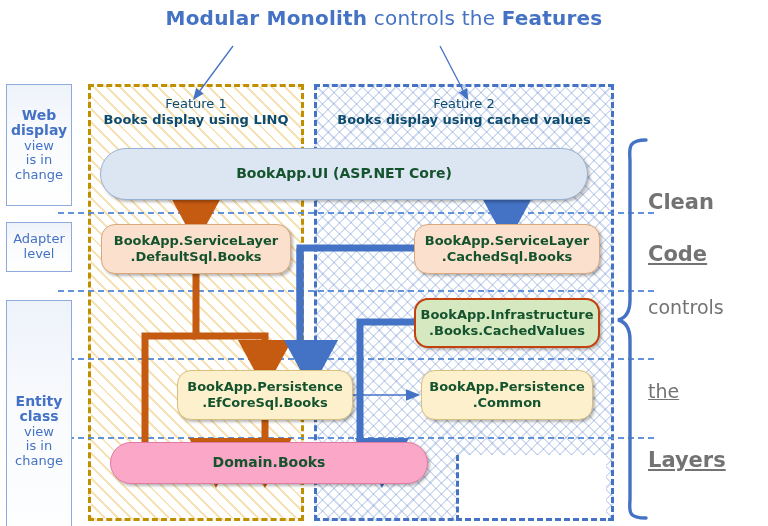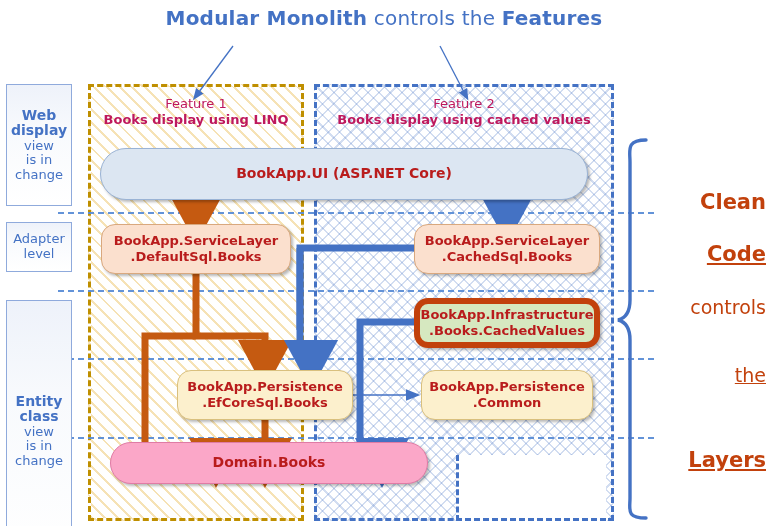--- a/index.html
+++ b/index.html
@@ -52,84 +52,84 @@
   }
   
   #feat2-notch{
     position:absolute;left:456px;top:455px;width:150px;height:66px;background:#ffffff;
     border-left:3px dashed #4472c4;border-bottom:3px dashed #4472c4;box-sizing:border-box;
   }
   
   #gap-white{position:absolute;left:305px;top:140px;width:9px;height:175px;background:#fff;}
 
   .feat-label{
-    position:absolute;text-align:center;color:#be185d;font-size:13px;line-height:1.25;
+    position:absolute;text-align:center;color:#0c4a6e;font-size:13px;line-height:1.25;
   }
   .feat-label .l1{font-weight:normal;}
   .feat-label .l2{font-weight:bold;}
   #feat1-label{left:92px;top:96px;width:208px;}
   #feat2-label{left:318px;top:96px;width:292px;}
 
   
   .divider{
     position:absolute;height:0;border-top:2px dashed #5b8ed6;opacity:.95;
   }
 
   
   .node{
     position:absolute;box-sizing:border-box;
     display:flex;flex-direction:column;align-items:center;justify-content:center;
-    text-align:center;color:#b91c1c;font-weight:bold;font-size:13px;line-height:1.22;
+    text-align:center;color:#14532d;font-weight:bold;font-size:13px;line-height:1.22;
     box-shadow:2px 2px 3px rgba(0,0,0,.28);
   }
   .node .ln{display:block;white-space:nowrap;}
 
   #node-ui{
     left:100px;top:148px;width:488px;height:52px;border-radius:26px;
     background:#dce6f2;border:1px solid #9ab3d5;font-size:14px;
   }
   #node-defaultsql{
     left:101px;top:224px;width:190px;height:50px;border-radius:14px;
     background:#fbe0ce;border:1px solid #d9a87e;
   }
   #node-cachedsql{
     left:414px;top:224px;width:186px;height:50px;border-radius:14px;
     background:#fbe0ce;border:1px solid #d9a87e;
   }
   #node-infrastructure{
     left:414px;top:298px;width:186px;height:50px;border-radius:14px;
-    background:#d6e8c0;border:6px solid #c2410c;
+    background:#d6e8c0;border:2px solid #c2410c;
   }
   #node-efcoresql{
     left:177px;top:370px;width:176px;height:50px;border-radius:14px;
     background:#fcf0cd;border:1px solid #d9c07e;
   }
   #node-common{
     left:421px;top:370px;width:172px;height:50px;border-radius:14px;
     background:#fcf0cd;border:1px solid #d9c07e;
   }
   #node-domain{
     left:110px;top:442px;width:318px;height:42px;border-radius:21px;
     background:#fba7c8;border:1px solid #e07ba5;font-size:14px;
   }
 
   
   #wires{position:absolute;left:0;top:0;width:768px;height:526px;pointer-events:none;}
 
   
   .brace-word{
-    position:absolute;left:648px;width:118px;text-align:right;color:#c2410c;
+    position:absolute;left:648px;width:118px;text-align:left;color:#737373;
     font-size:21px;white-space:nowrap;
   }
   .brace-word.b{font-weight:bold;}
   .brace-word.n{font-weight:normal;font-size:19px;}
   #bw-clean{top:190px;}
   #bw-code{top:242px;text-decoration:underline;}
   #bw-controls{top:296px;}
-  #bw-the{top:364px;text-decoration:underline;}
+  #bw-the{top:380px;text-decoration:underline;}
   #bw-layers{top:448px;text-decoration:underline;}
 </style>
 </head>
 <body>
 
 <div id="stage">
 
   <div class="title">
     <b>Modular Monolith</b><span class="light"> controls the </span><b>Features</b>
   </div>

